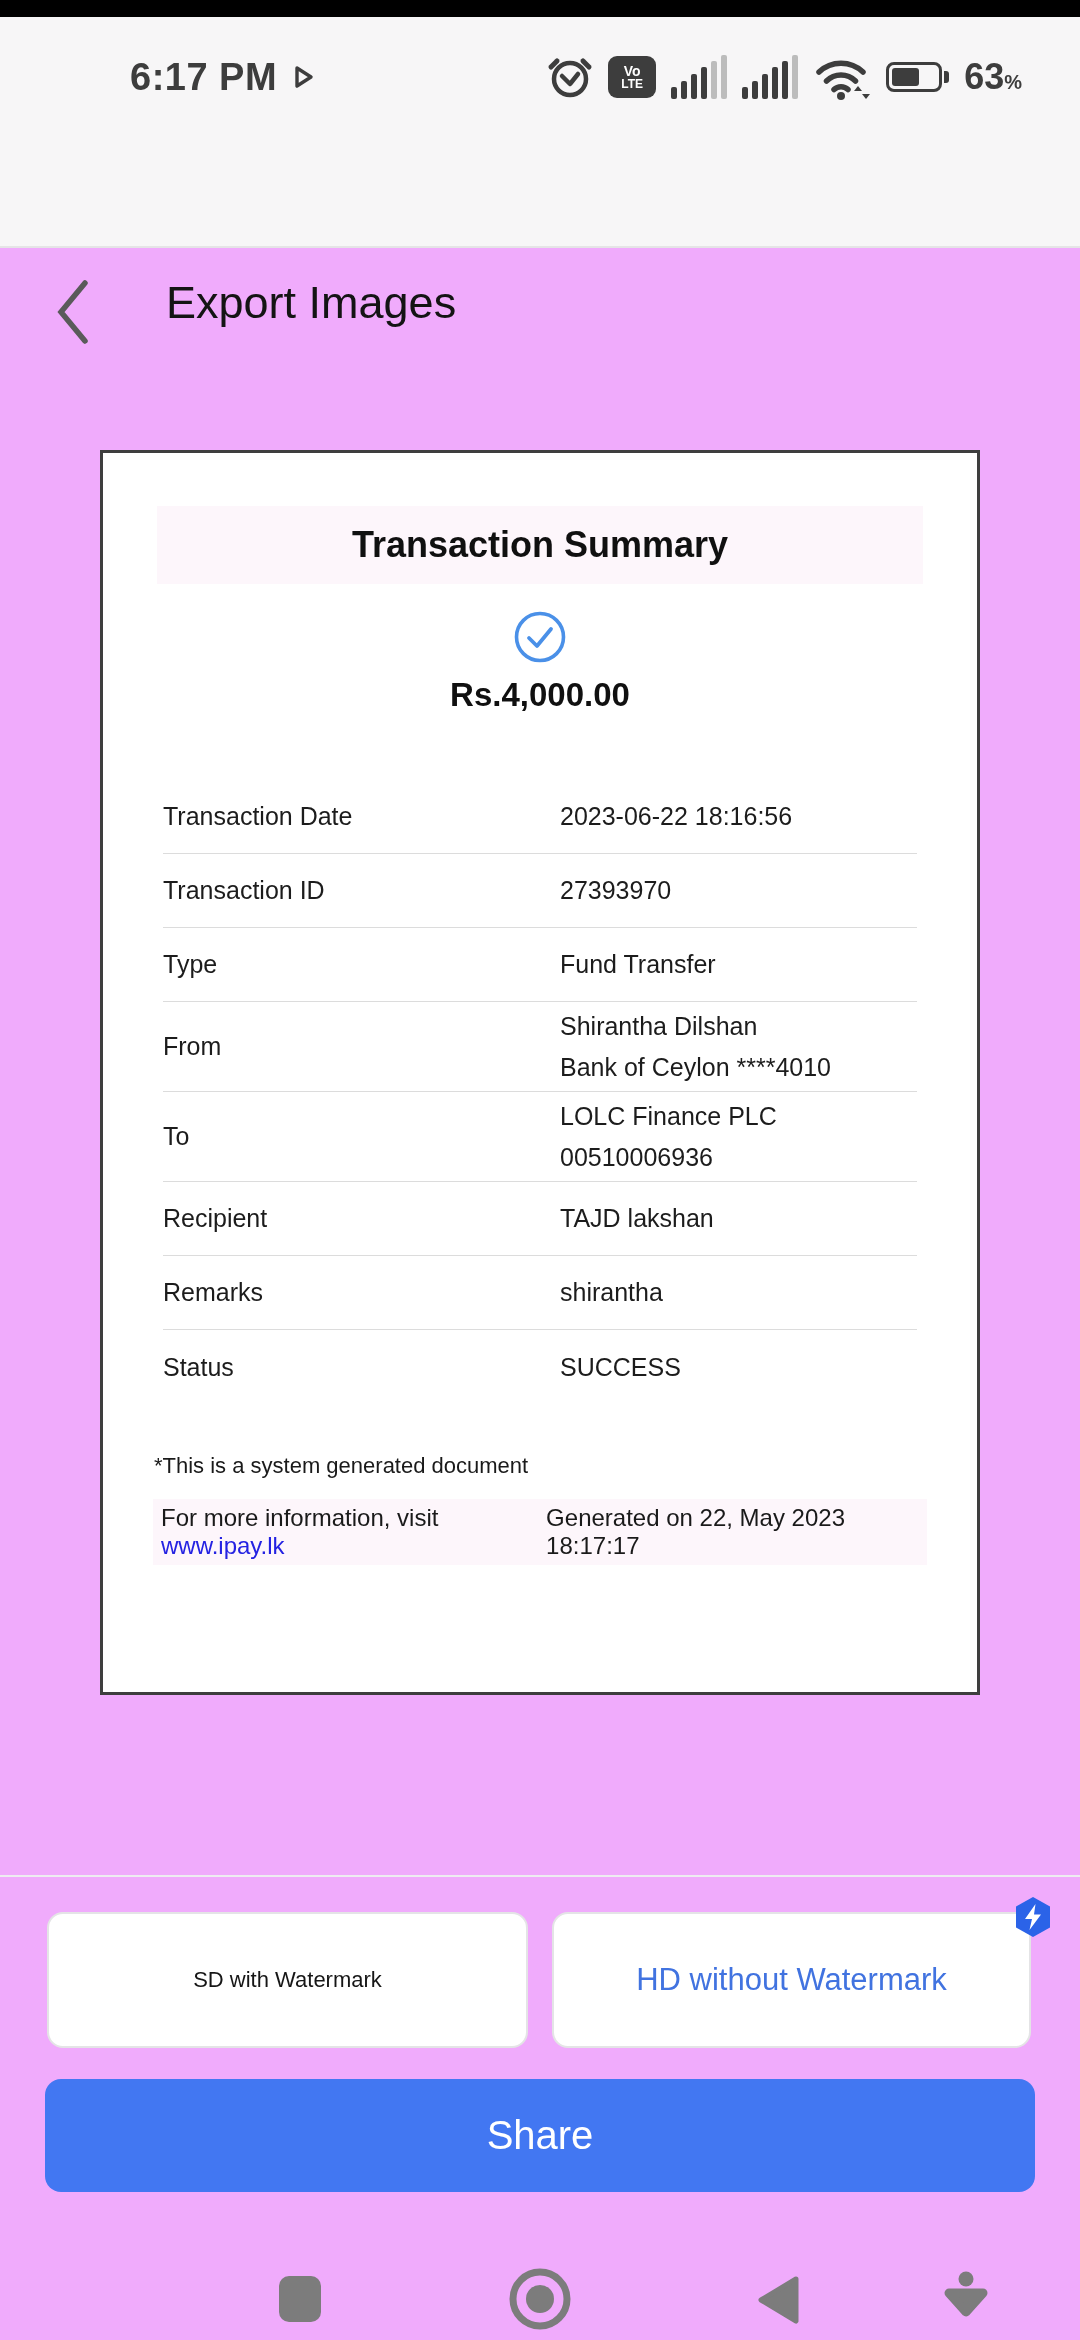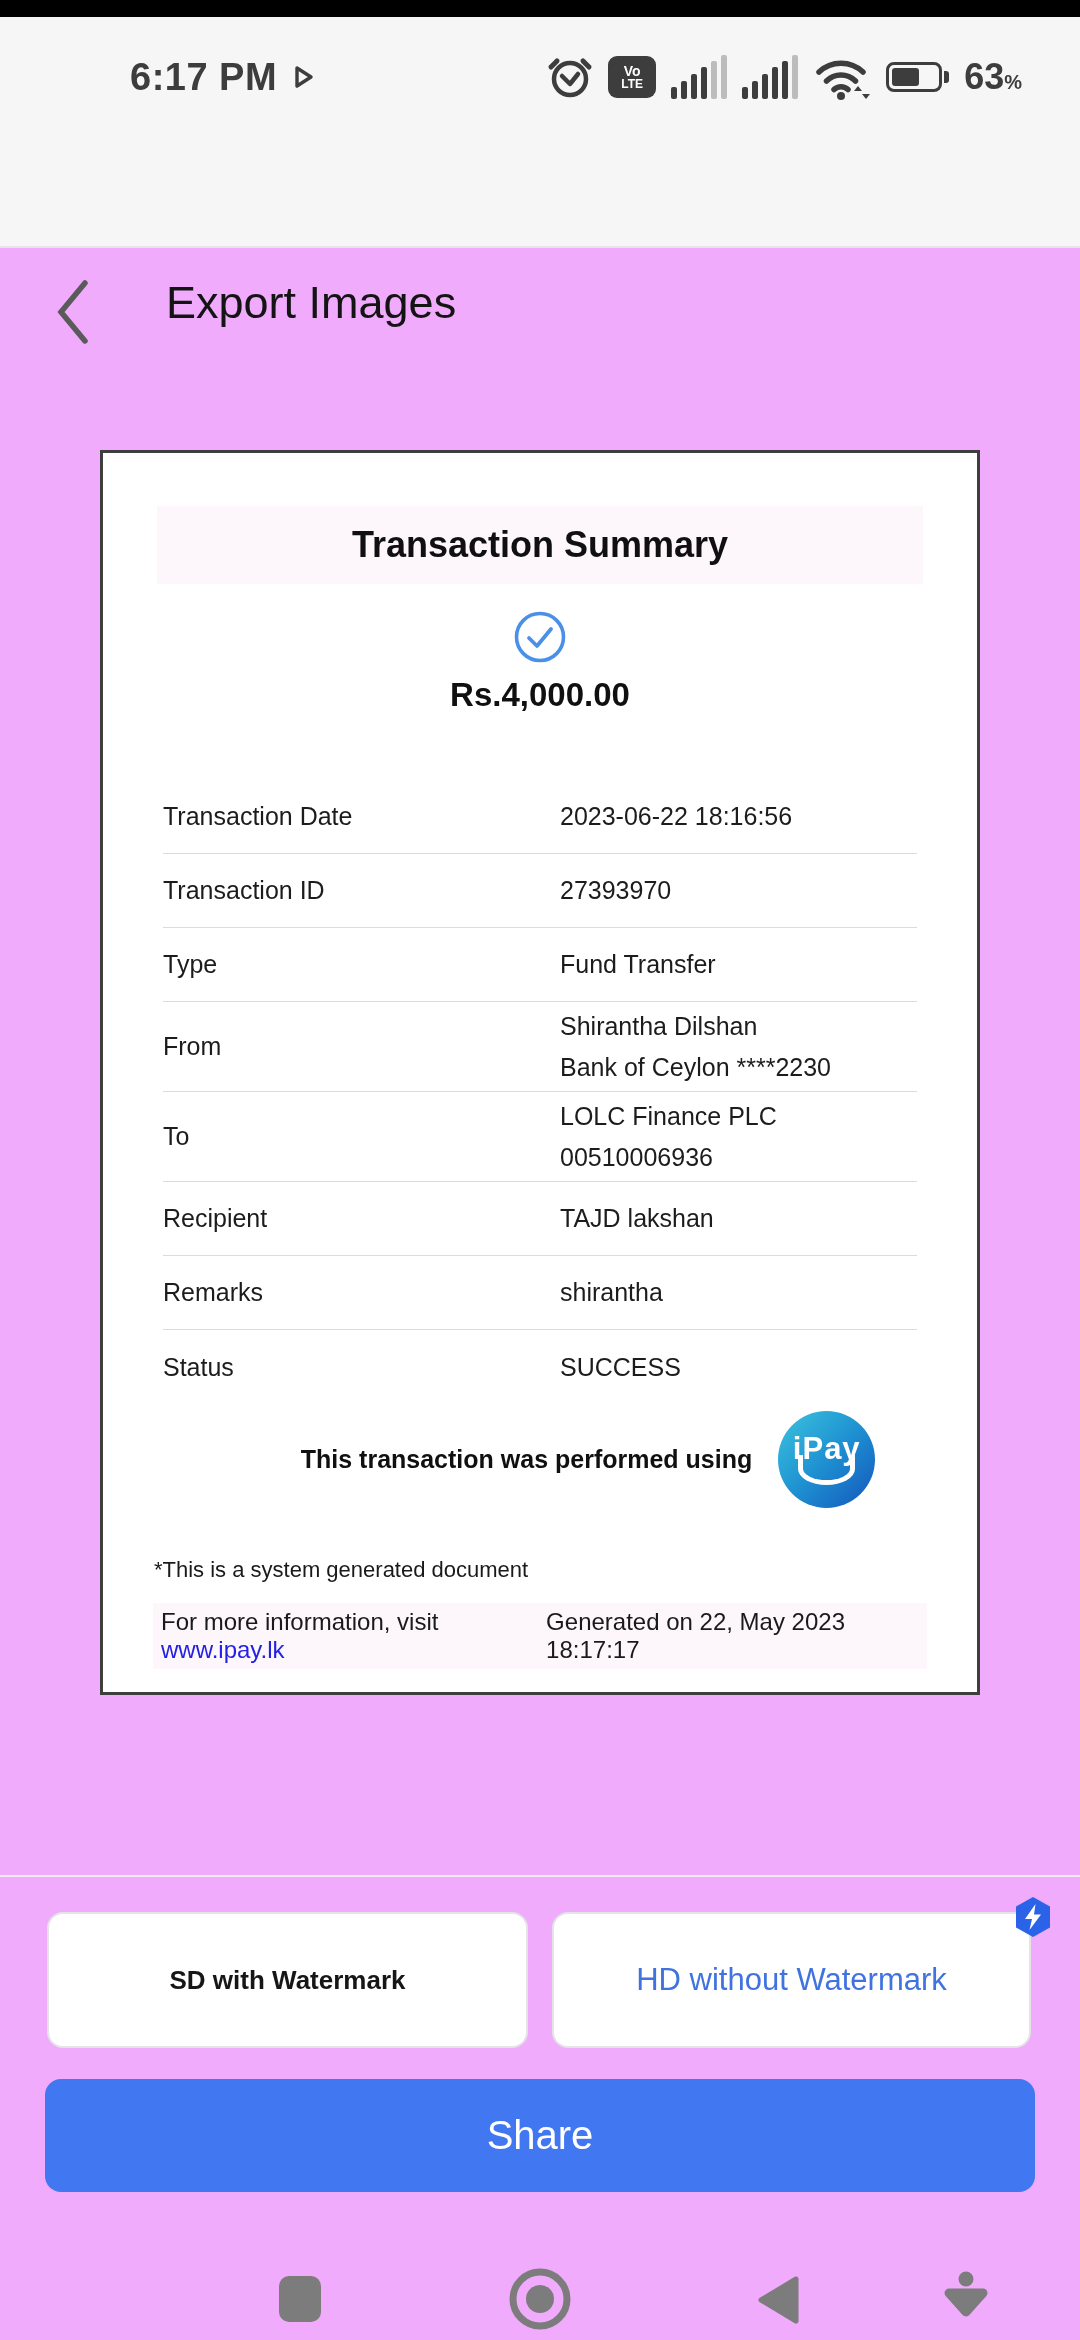--- a/index.html
+++ b/index.html
@@ -88,21 +88,21 @@
   .footer-link { color:#2422e2; cursor:pointer; }
   
   .sheet-divider { position:absolute; left:0; top:1858px; width:1080px; height:2px; background:#ededf0; }
   .opt-card {
     position:absolute; top:1895px; height:136px; background:#fff;
     border:2px solid #e4e4e6; border-radius:16px;
     display:flex; align-items:center; justify-content:center; cursor:pointer;
   }
   .opt-sd { left:47px;  width:481px; }
   .opt-hd { left:552px; width:479px; }
-  .opt-sd .opt-label { font-size:26px; color:#161616;font-weight:bold; }
+  .opt-sd .opt-label { font-size:22px; color:#161616; }
   .opt-hd .opt-label { font-size:31px; color:#4173e0; }
   .hd-badge { position:absolute; left:1014px; top:1879px; }
   .share-btn {
     position:absolute; left:45px; top:2062px; width:990px; height:113px;
     background:#4277f2; border-radius:16px; display:flex; align-items:center; justify-content:center;
     cursor:pointer;
   }
   .share-label { color:#fff; font-size:40px; }
   
   .nav-recents {
@@ -210,21 +210,21 @@
         <div class="trow">
           <div class="tlabel">Type</div>
           <div class="tvalue">
             <div>Fund Transfer</div>
           </div>
         </div>
         <div class="trow multi">
           <div class="tlabel">From</div>
           <div class="tvalue">
             <div>Shirantha Dilshan</div>
-            <div>Bank of Ceylon ****2230</div>
+            <div>Bank of Ceylon ****4010</div>
           </div>
         </div>
         <div class="trow multi">
           <div class="tlabel">To</div>
           <div class="tvalue">
             <div>LOLC Finance PLC</div>
             <div>00510006936</div>
           </div>
         </div>
         <div class="trow">
@@ -240,27 +240,20 @@
           </div>
         </div>
         <div class="trow last">
           <div class="tlabel">Status</div>
           <div class="tvalue">
             <div>SUCCESS</div>
           </div>
         </div>
       </div>
 
-    <div class="performed">
-      <span class="performed-text">This transaction was performed using</span>
-      <span class="ipay-logo">
-        <span class="ipay-text">iPay</span>
-        <span class="ipay-smile"></span>
-      </span>
-    </div>
 
     <div class="footnote">*This is a system generated document</div>
 
     <div class="footer-band">
       <span><span>For more information, visit </span><span class="footer-link">www.ipay.lk</span></span>
       <span>Generated on 22, May 2023 18:17:17</span>
     </div>
   </div>
 
   <div class="sheet-divider"></div>

